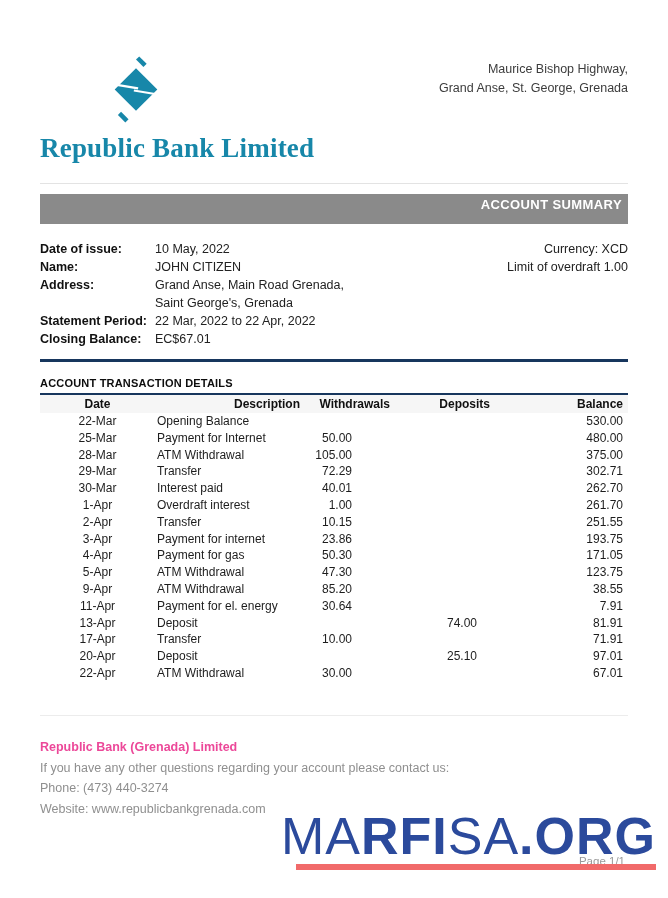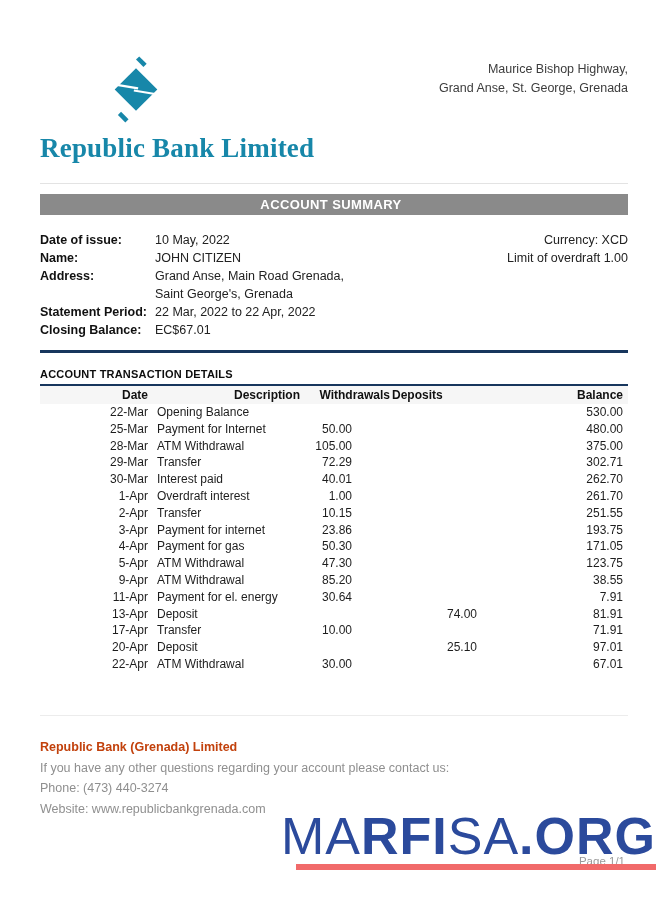--- a/index.html
+++ b/index.html
@@ -16,50 +16,50 @@
   .brand{position:absolute;left:40px;top:52px;width:192px;text-align:center;}
   .brand svg{width:64px;height:76px;display:inline-block;}
   .brand-name{margin-top:1px;font-family:"Liberation Serif",serif;font-weight:bold;
     font-size:27px;color:var(--brand);letter-spacing:0.2px;white-space:nowrap;}
   .bank-address{position:absolute;right:40px;top:60px;text-align:right;
     font-size:12.5px;color:#3c3c3c;line-height:1.55;}
 
   .sep-light{margin:0 40px;border-top:1px solid #e3e3e3;}
 
   
-  .summary-bar{margin:10px 40px 0;height:21px;background:var(--bar-gray);color:#fff;
-    text-align:center;font-weight:bold;font-size:13px;line-height:21px;
+  .summary-bar{margin:10px 40px 0;height:30px;background:var(--bar-gray);color:#fff;
+    text-align:right;font-weight:bold;font-size:13px;line-height:21px;
     padding-right:6px;letter-spacing:0.4px;}
   .summary{position:relative;margin:16px 40px 0;font-size:12.5px;line-height:18px;}
   .srow{display:flex;}
   .slabel{width:115px;font-weight:bold;color:#111;flex:none;}
   .sval{color:#222;}
   .summary-right{position:absolute;top:0;right:0;text-align:right;line-height:18px;color:#222;}
 
   .navy-line{margin:11px 40px 0;border-top:3px solid var(--navy);}
   .txn-title{margin:15px 40px 0;font-size:11px;font-weight:bold;color:#0d0d0d;letter-spacing:0.2px;}
   .navy-line2{margin:4px 40px 0;border-top:2.5px solid var(--navy);}
 
   
   .table{margin:0 40px;font-size:12px;}
   .trow{display:grid;grid-template-columns:108px 152px 92px 98px 1fr;line-height:16.8px;}
   .thead{font-weight:bold;background:#f6f6f6;line-height:18px;color:#111;}
-  .c-date{padding-left:7px;text-align:right;}
+  .c-date{padding-left:7px;text-align:center;}
   .c-desc{padding-left:9px;text-align:left;}
   .thead .c-desc{text-align:right;padding-left:0;}
   .c-with{text-align:right;padding-right:40px;}
   .thead .c-with{padding-right:2px;}
   .c-dep{text-align:right;padding-right:13px;}
-  .thead .c-dep{text-align:left;padding-right:0;}
+  .thead .c-dep{text-align:right;padding-right:0;}
   .c-bal{text-align:right;padding-right:5px;}
 
   
   .footer-sep{position:absolute;left:40px;right:40px;top:715px;border-top:1px solid #ececec;}
   .footer{position:absolute;left:40px;top:737px;color:var(--muted);font-size:12.5px;line-height:1.64;}
-  .footer .f-title{font-weight:bold;color:#c2410c;}
+  .footer .f-title{font-weight:bold;color:#ec4899;}
 
   
   .page-label{position:absolute;right:43px;bottom:31px;font-size:11.5px;color:#9a9a9a;z-index:1;}
   .wm-line{position:absolute;right:12px;bottom:28px;width:360px;height:6px;
     background:var(--wm-red);z-index:2;}
   .watermark{position:absolute;right:12px;bottom:36px;z-index:2;color:var(--wm-blue);
     font-size:52px;letter-spacing:1px;line-height:1;white-space:nowrap;}
   .watermark .seg-light{font-weight:400;}
   .watermark .seg-bold{font-weight:700;}
 </style>

